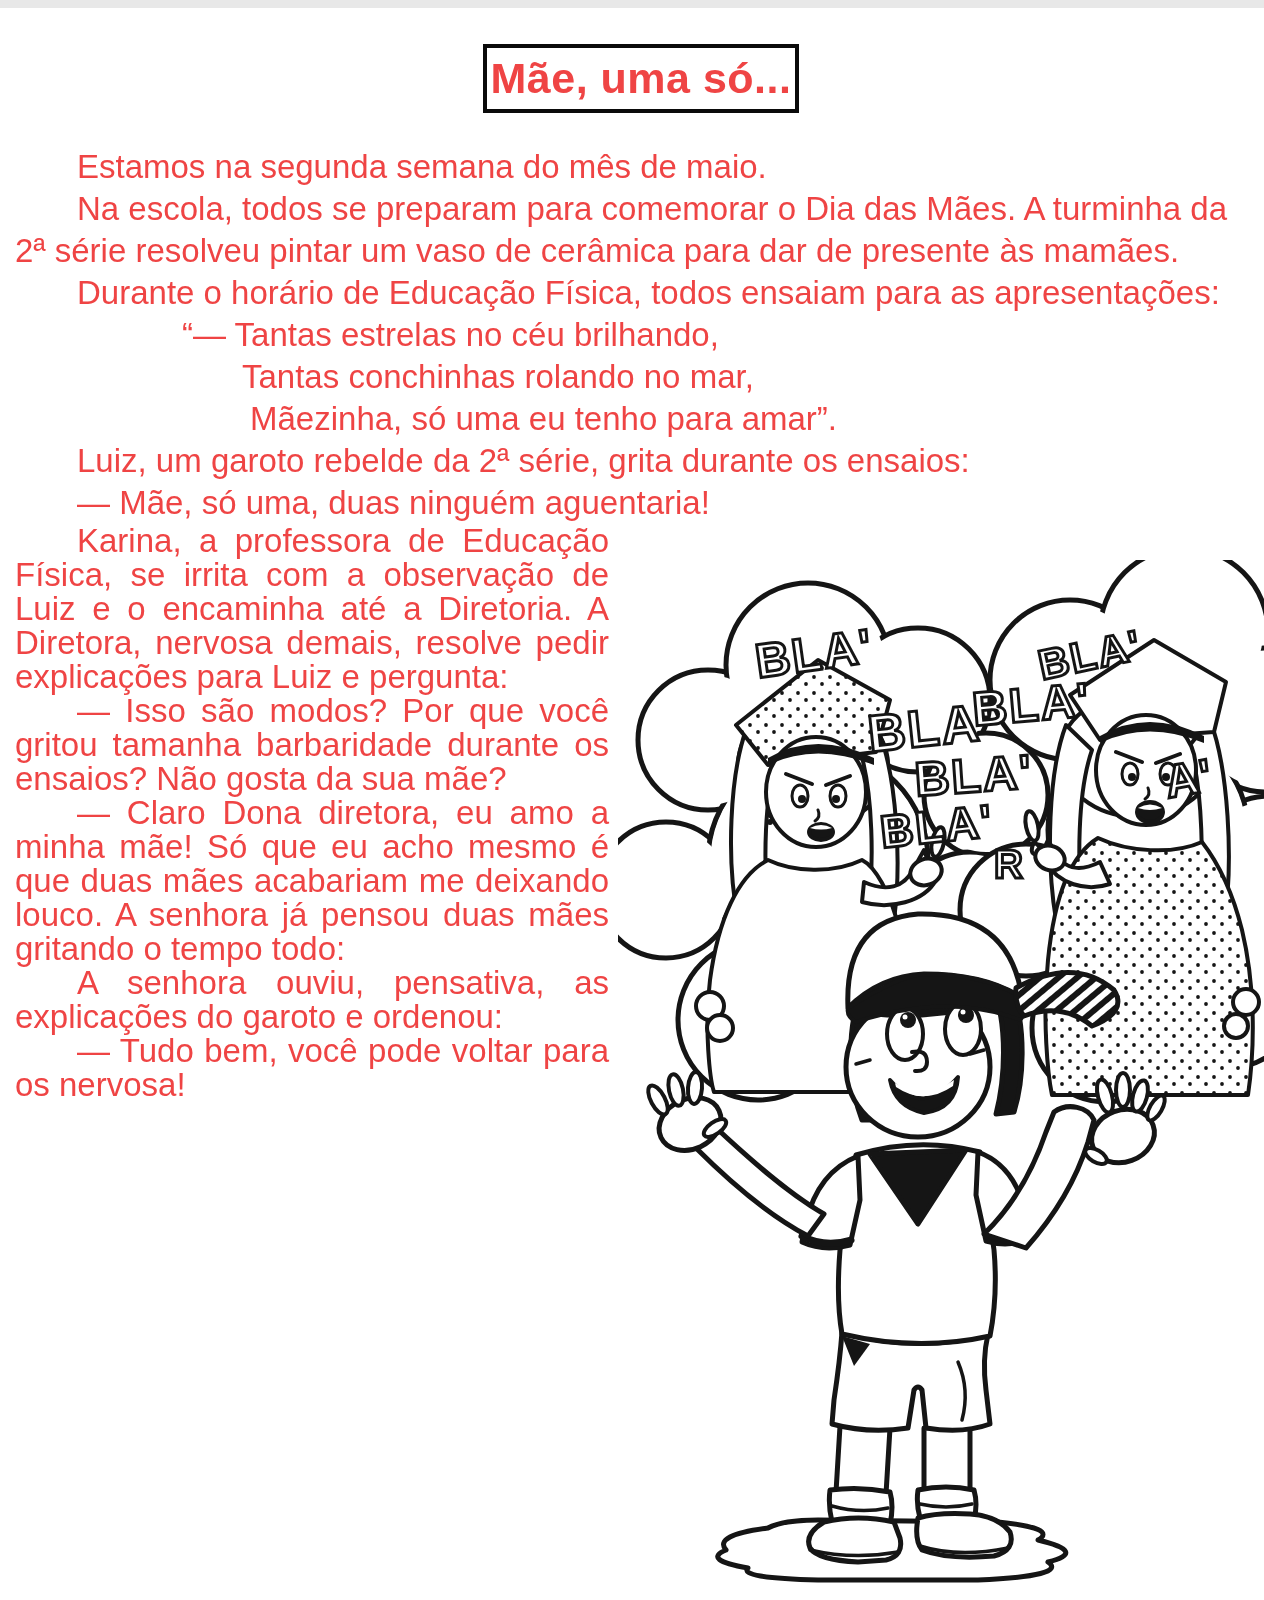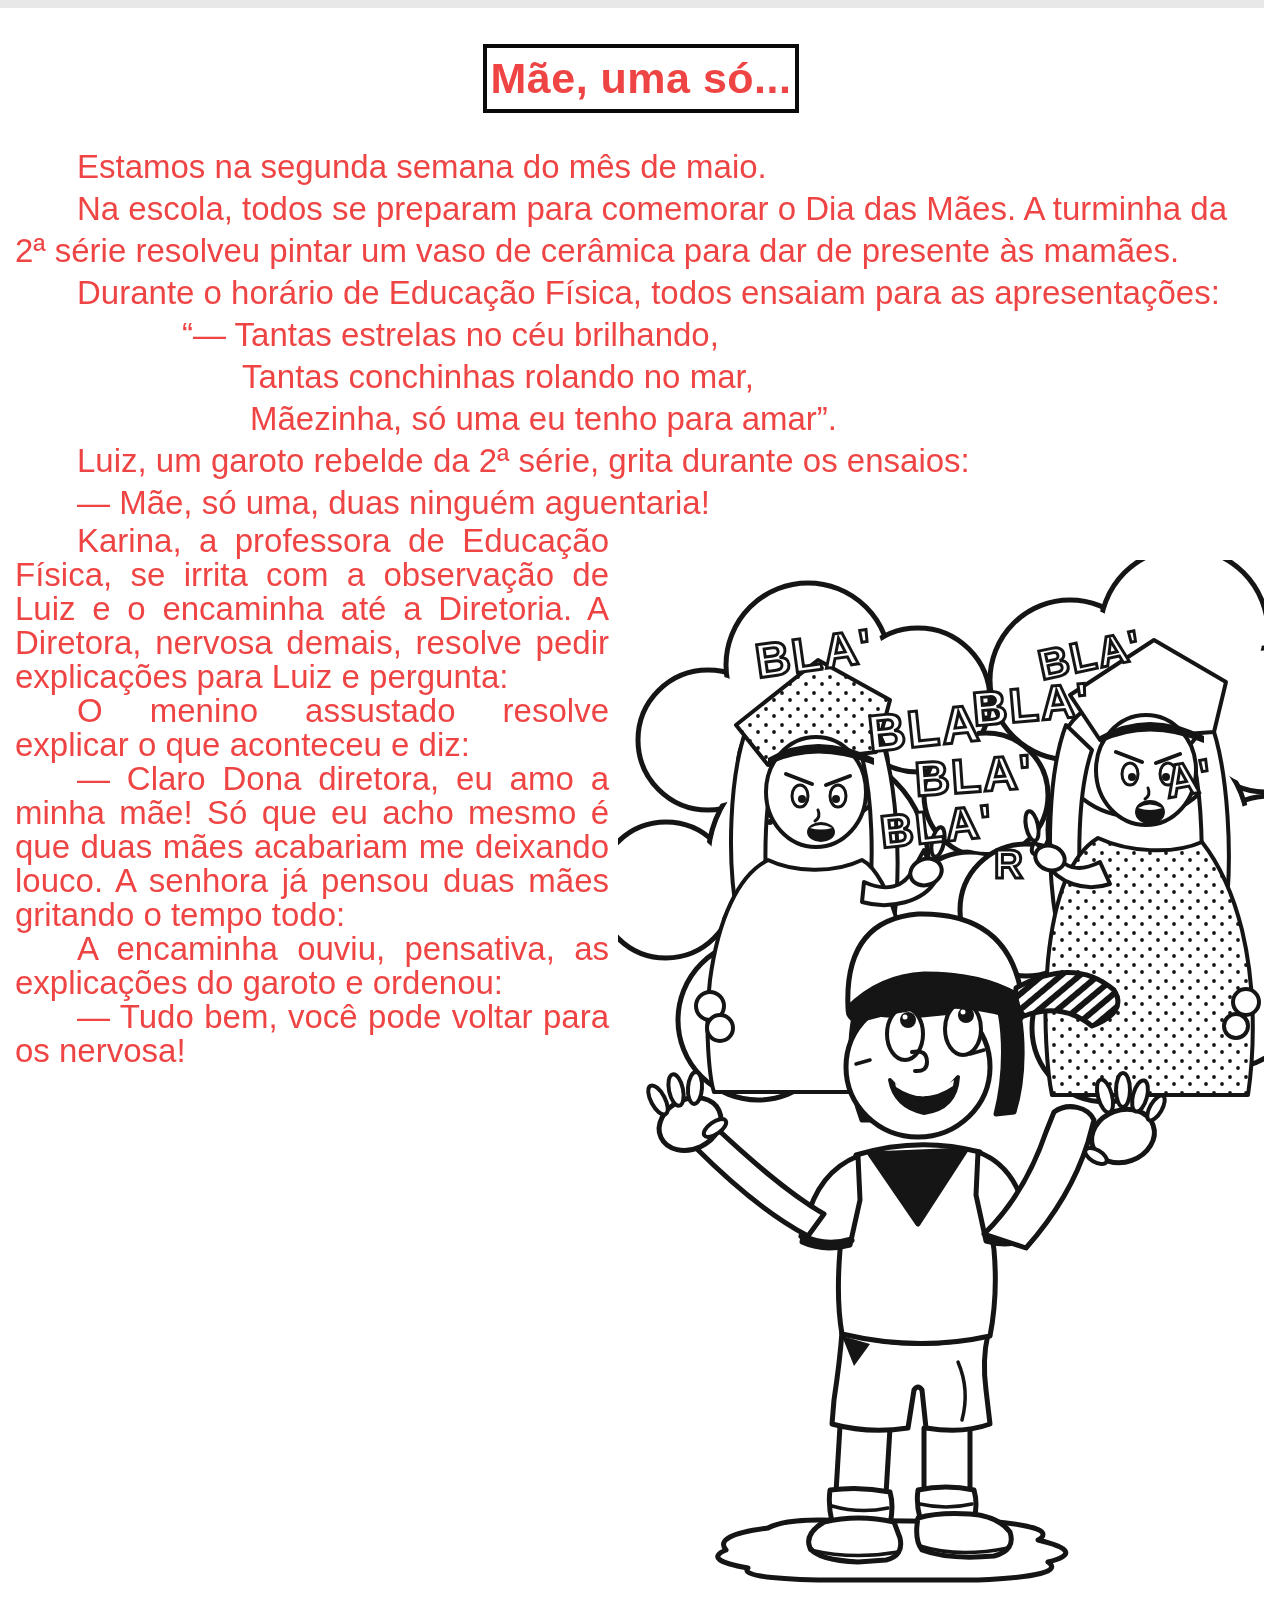--- a/index.html
+++ b/index.html
@@ -53,23 +53,23 @@
     <div class="line ind-p">Durante o horário de Educação Física, todos ensaiam para as apresentações:</div>
     <div class="line ind-q1">“— Tantas estrelas no céu brilhando,</div>
     <div class="line ind-q2">Tantas conchinhas rolando no mar,</div>
     <div class="line ind-q3">Mãezinha, só uma eu tenho para amar”.</div>
     <div class="line ind-p">Luiz, um garoto rebelde da 2ª série, grita durante os ensaios:</div>
     <div class="line ind-p">— Mãe, só uma, duas ninguém aguentaria!</div>
   </div>
 
   <div class="left-col">
     <p>Karina, a professora de Educação Física, se irrita com a observação de Luiz e o encaminha até a Diretoria. A Diretora, nervosa demais, resolve pedir explicações para Luiz e pergunta:</p>
-    <p>O menino assustado resolve explicar o que aconteceu e diz:</p>
+    <p>— Isso são modos? Por que você gritou tamanha barbaridade durante os ensaios? Não gosta da sua mãe?</p>
     <p>— Claro Dona diretora, eu amo a minha mãe! Só que eu acho mesmo é que duas mães acabariam me deixando louco. A senhora já pensou duas mães gritando o tempo todo:</p>
-    <p>A encaminha ouviu, pensativa, as explicações do garoto e ordenou:</p>
+    <p>A senhora ouviu, pensativa, as explicações do garoto e ordenou:</p>
     <p>— Tudo bem, você pode voltar para os nervosa!</p>
   </div>
 
   <svg class="illustration" viewBox="0 0 646 1048" xmlns="http://www.w3.org/2000/svg">
     <defs>
       <pattern id="dots" width="16" height="16" patternUnits="userSpaceOnUse">
         <rect width="16" height="16" fill="#ffffff"></rect>
         <circle cx="4" cy="5" r="1.9" fill="#151515"></circle>
         <circle cx="12" cy="12" r="1.9" fill="#151515"></circle>
       </pattern>

